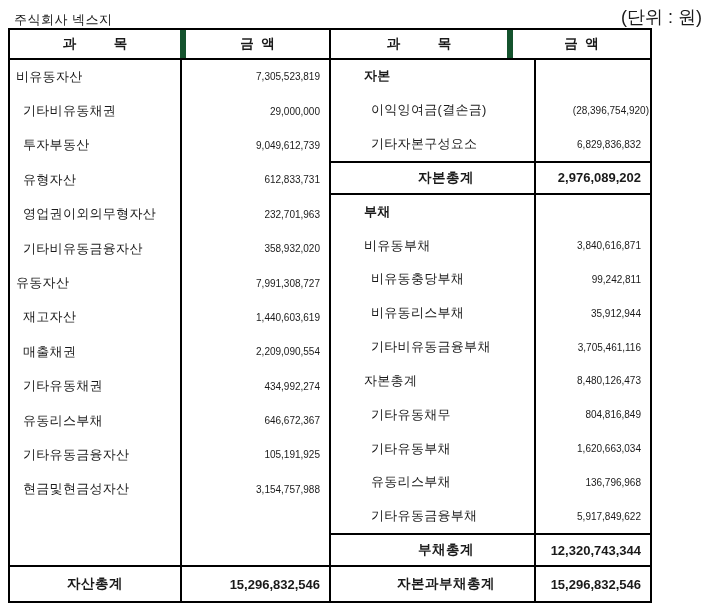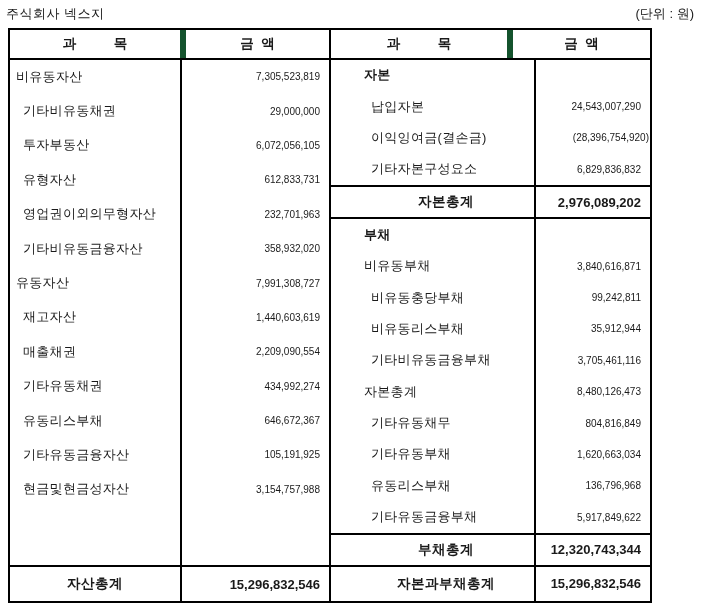--- a/index.html
+++ b/index.html
@@ -5,25 +5,25 @@
   html, body { margin: 0; padding: 0; background: #ffffff; }
   .page {
     position: relative;
     width: 707px; height: 612px;
     background: #ffffff;
     font-family: "Liberation Sans", "DejaVu Sans", sans-serif;
     color: #1a1a1a;
     overflow: hidden;
   }
   .topbar {
-    position: absolute; top: 5px; left: 6px; width: 688px;
+    position: absolute; top: 5px; left: 14px; width: 688px;
     display: flex; justify-content: space-between; align-items: flex-end;
   }
   .title { font-size: 13px; letter-spacing: 0.5px; }
-  .unit  { font-size: 13px; }
+  .unit  { font-size: 18px; }
 
   .bs {
     position: absolute; top: 28px; left: 8px;
     width: 644px; height: 575px;
     box-sizing: border-box;
     border: 2.5px solid #000;
     display: flex;
     background: #fff;
   }
   .half { flex: 1 1 0; display: flex; flex-direction: column; min-width: 0; }
@@ -94,21 +94,21 @@
           <div class="row item">
             <div class="cell label">비유동자산</div>
             <div class="cell value">7,305,523,819</div>
           </div>
           <div class="row item">
             <div class="cell label indent">기타비유동채권</div>
             <div class="cell value">29,000,000</div>
           </div>
           <div class="row item">
             <div class="cell label indent">투자부동산</div>
-            <div class="cell value">6,072,056,105</div>
+            <div class="cell value">9,049,612,739</div>
           </div>
           <div class="row item">
             <div class="cell label indent">유형자산</div>
             <div class="cell value">612,833,731</div>
           </div>
           <div class="row item">
             <div class="cell label indent">영업권이외의무형자산</div>
             <div class="cell value">232,701,963</div>
           </div>
           <div class="row item">
@@ -158,24 +158,20 @@
       <div class="hrow">
         <div class="hcell label">과          목</div>
         <div class="hcell value">금  액</div>
       </div>
       <div class="body" id="equity-liabilities-body">
           <div class="row section">
             <div class="cell label">자본</div>
             <div class="cell value"></div>
           </div>
           <div class="row item">
-            <div class="cell label indent">납입자본</div>
-            <div class="cell value">24,543,007,290</div>
-          </div>
-          <div class="row item">
             <div class="cell label indent">이익잉여금(결손금)</div>
             <div class="cell value neg">(28,396,754,920)</div>
           </div>
           <div class="row item">
             <div class="cell label indent">기타자본구성요소</div>
             <div class="cell value">6,829,836,832</div>
           </div>
           <div class="row total underline">
             <div class="cell label">자본총계</div>
             <div class="cell value">2,976,089,202</div>

